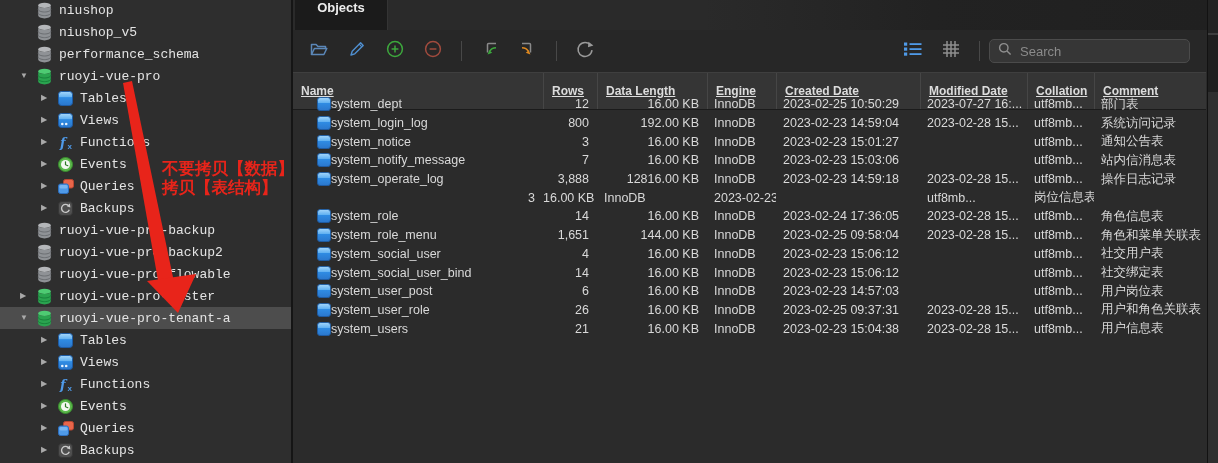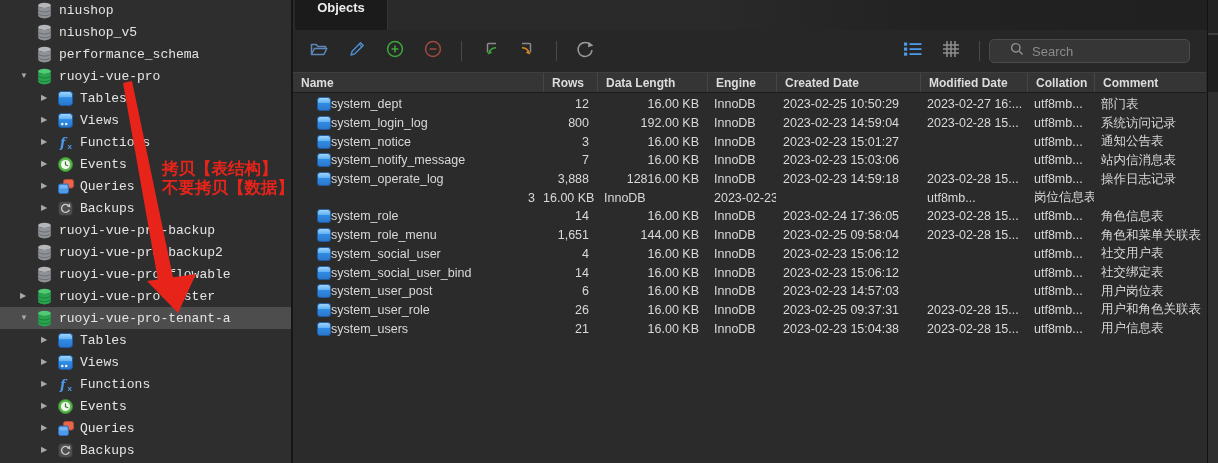--- a/index.html
+++ b/index.html
@@ -33,29 +33,29 @@
        display:flex;justify-content:center;
        font-size:13px;font-weight:700;color:#ededed;border-right:1px solid #343434;}
 
   .toolbar{position:absolute;left:0;top:30px;width:914px;height:42px;background:#272727;
            display:flex;align-items:center;}
   .tbtn{width:26px;height:26px;display:flex;align-items:center;justify-content:center;margin:0 6px;flex:none;}
   .tbtn:first-child{margin-left:13px;}
   .sep{width:1px;height:20px;background:#484848;margin:0 9px;flex:none;}
   .flex-sp{flex:1;}
   .search{width:201px;height:24px;margin-right:17px;flex:none;background:#363636;
-          border:1px solid #4b4b4b;border-radius:5px;display:flex;align-items:center;padding-left:20px;box-sizing:border-box;}
+          border:1px solid #4b4b4b;border-radius:5px;display:flex;align-items:center;padding-left:8px;box-sizing:border-box;}
   .search input{background:transparent;border:none;outline:none;color:#cfcfcf;
                 font-size:13px;width:160px;margin-left:6px;font-family:"Liberation Sans",sans-serif;}
   .search input::placeholder{color:#8b8b8b;}
 
   
-  .thead{position:absolute;left:0;top:72px;width:913px;height:21px;display:grid;
+  .thead{position:absolute;left:0;top:72px;width:913px;height:38px;display:grid;
          grid-template-columns:250px 54px 110px 69px 144px 107px 67px 112px;
-         background:#353535;border-top:1px solid #3f3f3f;border-bottom:1px solid #1b1b1b;box-sizing:border-box;}
+         background:#353535;border-top:1px solid #3f3f3f;border-bottom:1px solid #1b1b1b;box-sizing:border-box;text-decoration:underline;}
   .th{font-size:12px;font-weight:700;color:#dcdcdc;display:flex;align-items:center;
       padding-left:8px;border-left:1px solid #464646;overflow:hidden;white-space:nowrap;}
   .th:first-child{border-left:none;}
   .tbody{position:absolute;left:0;top:95px;width:913px;}
   .trow{display:grid;grid-template-columns:250px 54px 110px 69px 144px 107px 67px 112px;
         height:18.7px;align-items:center;font-size:12.5px;color:#d9d9d9;}
   .td{padding-left:7px;white-space:nowrap;overflow:hidden;}
   .td.num{text-align:right;padding-right:8px;padding-left:0;}
   .td.name-cell{display:flex;align-items:center;gap:0;padding-left:24px;}
   .row-ico{width:14px;height:14px;flex:none;display:flex;align-items:center;}
@@ -433,21 +433,21 @@
                 </defs>
                 <rect x="0.5" y="0.5" width="14" height="14" rx="3" fill="url(#gt)" stroke="#1d5ca6"></rect>
               </svg>
             </span>
             <span>system_dept</span>
           </div>
           <div class="td num">12</div>
           <div class="td num">16.00 KB</div>
           <div class="td">InnoDB</div>
           <div class="td">2023-02-25 10:50:29</div>
-          <div class="td">2023-02-27 16:...</div>
+          <div class="td">2023-07-27 16:...</div>
           <div class="td">utf8mb...</div>
           <div class="td">部门表</div>
         </div>
         <div class="trow">
           <div class="td name-cell">
             <span class="row-ico">
               <svg width="14" height="14" viewBox="0 0 15 15">
                 <defs>
                   <linearGradient id="gt" x1="0" y1="0" x2="0" y2="1">
                     <stop offset="0" stop-color="#a6d7fb"></stop>
@@ -731,21 +731,21 @@
       </div>
   </div>
 
   <div class="divider-v2"></div>
   <div class="right-strip">
     <div class="rs-top"></div>
     <div class="rs-mid"></div>
   </div>
 
   <div class="anno-text">
+    <div>不要拷贝【数据】</div>
     <div>拷贝【表结构】</div>
-    <div>不要拷贝【数据】</div>
   </div>
   <svg class="anno-arrow" width="1218" height="463">
     <polygon points="123,83 132,81 174,282 159,286" fill="#e8241a"></polygon>
     <polygon points="147,281 196,274 178,313" fill="#e8241a"></polygon>
   </svg>
 
 </div>
 
 </body></html>

